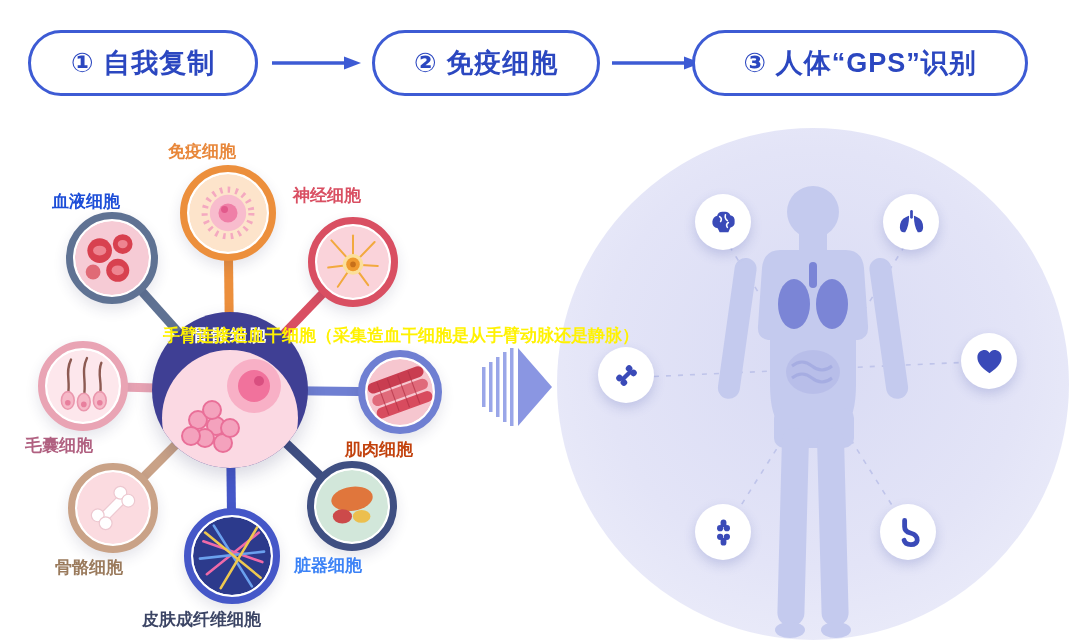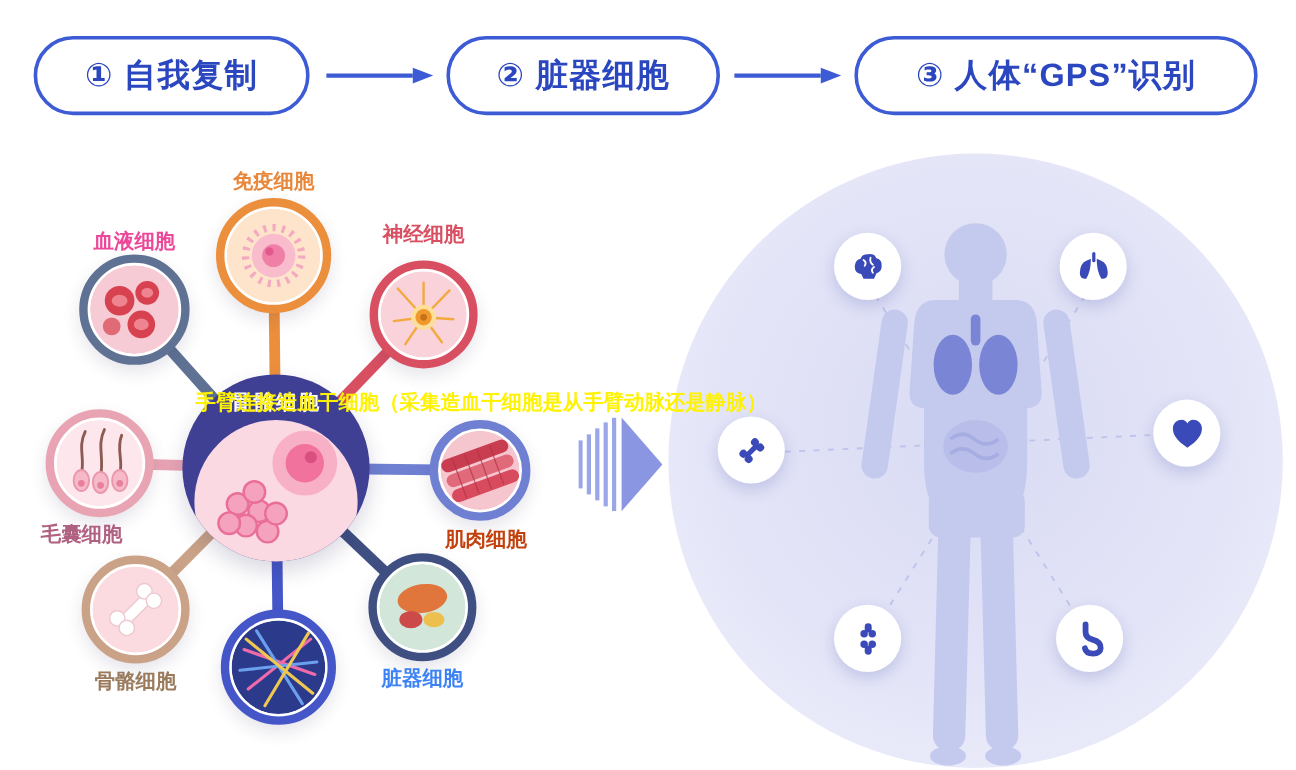--- a/index.html
+++ b/index.html
@@ -10,21 +10,21 @@
   .step-pill{position:absolute;top:30px;height:66px;background:#ffffff;border:3.5px solid #3d5bd4;
     border-radius:36px;display:flex;align-items:center;justify-content:center;
     font-size:27px;font-weight:bold;color:#2b47c0;letter-spacing:1px;box-sizing:border-box;z-index:4;}
   .flow-arrow{position:absolute;top:55px;width:92px;height:16px;z-index:4;}
 
   
   .connector-svg{position:absolute;left:0;top:0;width:1080px;height:642px;z-index:1;pointer-events:none;}
   .cell-node{position:absolute;border-radius:50%;background:#ffffff;border:7px solid #999;
     box-sizing:border-box;padding:2px;z-index:2;box-shadow:0 6px 14px rgba(40,40,90,.12);}
   .cell-node svg{display:block;width:100%;height:100%;border-radius:50%;}
-  .cell-label{position:absolute;z-index:2;font-size:17px;font-weight:bold;text-align:center;white-space:nowrap;}
+  .cell-label{position:absolute;z-index:2;font-size:17px;font-weight:bold;white-space:nowrap;}
 
   .center-node{position:absolute;left:152px;top:312px;width:156px;height:156px;border-radius:50%;
     background:#3f3f94;overflow:hidden;z-index:3;box-shadow:0 8px 18px rgba(40,40,90,.18);}
   .center-inner{position:absolute;left:10px;top:38px;width:136px;height:136px;border-radius:50%;
     background:#fbd9e3;overflow:hidden;}
   .center-inner svg{display:block;width:100%;height:100%;}
   .center-label{position:absolute;left:0;top:12px;width:100%;text-align:center;color:#ffffff;
     font-size:17px;font-weight:bold;letter-spacing:2px;}
 
   
@@ -49,27 +49,27 @@
 <div id="canvas">
 
   <div class="step-pill" style="left: 28px; width: 230px; border-color: rgb(61, 91, 212); color: rgb(43, 71, 192);">
     <span>① 自我复制</span>
   </div>
   <svg class="flow-arrow" style="left:270px;" viewBox="0 0 92 16">
     <line x1="2" y1="8" x2="74" y2="8" stroke="#3d5bd4" stroke-width="3.5"></line>
     <polygon points="74,1.5 91,8 74,14.5" fill="#3d5bd4"></polygon>
   </svg>
   <div class="step-pill" style="left: 372px; width: 228px; border-color: rgb(61, 91, 212); color: rgb(43, 71, 192);">
-    <span>② 脏器细胞</span>
+    <span>② 免疫细胞</span>
   </div>
   <svg class="flow-arrow" style="left:610px;" viewBox="0 0 92 16">
     <line x1="2" y1="8" x2="74" y2="8" stroke="#3d5bd4" stroke-width="3.5"></line>
     <polygon points="74,1.5 91,8 74,14.5" fill="#3d5bd4"></polygon>
   </svg>
-  <div class="step-pill" style="left: 712px; width: 336px; border-color: rgb(61, 91, 212); color: rgb(43, 71, 192);">
+  <div class="step-pill" style="left: 692px; width: 336px; border-color: rgb(61, 91, 212); color: rgb(43, 71, 192);">
     <span>③ 人体“GPS”识别</span>
   </div>
 
   <div class="body-circle"></div>
 
   <svg class="network-svg">
     <g stroke="#bfc4ea" stroke-width="1.6" stroke-dasharray="5 7" fill="none">
       <line x1="723" y1="236" x2="900" y2="518"></line>
       <line x1="911" y1="236" x2="733" y2="518"></line>
       <line x1="642" y1="377" x2="972" y2="362"></line>
@@ -162,21 +162,21 @@
   <div class="cell-node" style="left: 180px; top: 165px; width: 96px; height: 96px; border-color: rgb(236, 143, 60);">
     <svg viewBox="0 0 90 90">
       <circle cx="45" cy="45" r="45" fill="#fde4cb"></circle>
       <circle cx="45" cy="45" r="27" fill="none" stroke="#f4a9c0" stroke-width="7" stroke-dasharray="3 6"></circle>
       <circle cx="45" cy="45" r="21" fill="#f8bccd"></circle>
       <circle cx="45" cy="45" r="11" fill="#ef7fa7"></circle>
       <circle cx="41" cy="41" r="4" fill="#e2598b"></circle>
     </svg>
   </div>
 
-  <div class="cell-label" style="left: 52px; top: 190px; width: 120px; color: #ec4899;">血液细胞</div>
+  <div class="cell-label" style="left: 52px; top: 190px; width: 120px; color: #1d4ed8;">血液细胞</div>
   <div class="cell-node" style="left: 66px; top: 212px; width: 92px; height: 92px; border-color: rgb(95, 114, 147);">
     <svg viewBox="0 0 90 90">
       <circle cx="45" cy="45" r="45" fill="#f6cbd5"></circle>
       <circle cx="30" cy="36" r="15" fill="#d8414f"></circle>
         <ellipse cx="30" cy="36" rx="8" ry="6" fill="#ee8490"></ellipse>
       <circle cx="58" cy="28" r="12" fill="#d8414f"></circle>
         <ellipse cx="58" cy="28" rx="6" ry="5" fill="#ee8490"></ellipse>
       <circle cx="52" cy="60" r="14" fill="#d8414f"></circle>
         <ellipse cx="52" cy="60" rx="7.5" ry="6" fill="#ee8490"></ellipse>
       <circle cx="22" cy="62" r="9" fill="#e06a76"></circle>
@@ -215,21 +215,21 @@
         <ellipse cx="46" cy="65" rx="8" ry="11"></ellipse>
         <ellipse cx="66" cy="63" rx="8" ry="11"></ellipse>
       </g>
       <g fill="#e87f9d">
           <circle cx="26" cy="66" r="3.5"></circle>
           <circle cx="46" cy="68" r="3.5"></circle>
           <circle cx="66" cy="66" r="3.5"></circle>
         </g>
     </svg>
   </div>
-  <div class="cell-label" style="left: 13px; top: 434px; width: 110px; color: rgb(176, 96, 128);">毛囊细胞</div>
+  <div class="cell-label" style="left: 25px; top: 434px; width: 110px; color: rgb(176, 96, 128);">毛囊细胞</div>
 
   <div class="cell-node" style="left: 358px; top: 350px; width: 84px; height: 84px; border-color: rgb(111, 127, 210);">
     <svg viewBox="0 0 90 90">
       <circle cx="45" cy="45" r="45" fill="#f6c6cf"></circle>
       <g transform="rotate(-20 45 45)">
         <rect x="5" y="20" width="80" height="15" rx="7.5" fill="#c93d50"></rect>
         <rect x="5" y="38" width="80" height="15" rx="7.5" fill="#e06a7a"></rect>
         <rect x="5" y="56" width="80" height="15" rx="7.5" fill="#d84b5e"></rect>
         <g stroke="#b23245" stroke-width="1.5" opacity="0.7">
           <line x1="20" y1="22" x2="20" y2="69"></line>
@@ -272,20 +272,21 @@
       <g stroke-width="3" stroke-linecap="round">
         <line x1="12" y1="28" x2="80" y2="52" stroke="#ef6aa8"></line>
         <line x1="16" y1="66" x2="76" y2="18" stroke="#ef6aa8"></line>
         <line x1="24" y1="10" x2="68" y2="80" stroke="#6aa0ee"></line>
         <line x1="8" y1="48" x2="82" y2="40" stroke="#6aa0ee"></line>
         <line x1="32" y1="82" x2="74" y2="12" stroke="#eec84f"></line>
         <line x1="14" y1="18" x2="78" y2="70" stroke="#eec84f"></line>
       </g>
     </svg>
   </div>
+  <div class="cell-label" style="left: 142px; top: 608px; width: 180px; color: rgb(60, 69, 101);">皮肤成纤维细胞</div>
 
   <div class="center-node" style="background: rgb(63, 63, 148);">
     <div class="center-inner" style="background: rgb(251, 217, 227);">
       <svg viewBox="0 0 136 136">
         <circle cx="92" cy="36" r="27" fill="#f8b0c6"></circle>
         <circle cx="92" cy="36" r="16" fill="#f1729c"></circle>
         <circle cx="97" cy="31" r="5" fill="#d94f80"></circle>
         <g fill="#f4a2bd" stroke="#e96f98" stroke-width="2">
           <circle cx="36" cy="70" r="9"></circle>
             <circle cx="54" cy="76" r="9"></circle>

